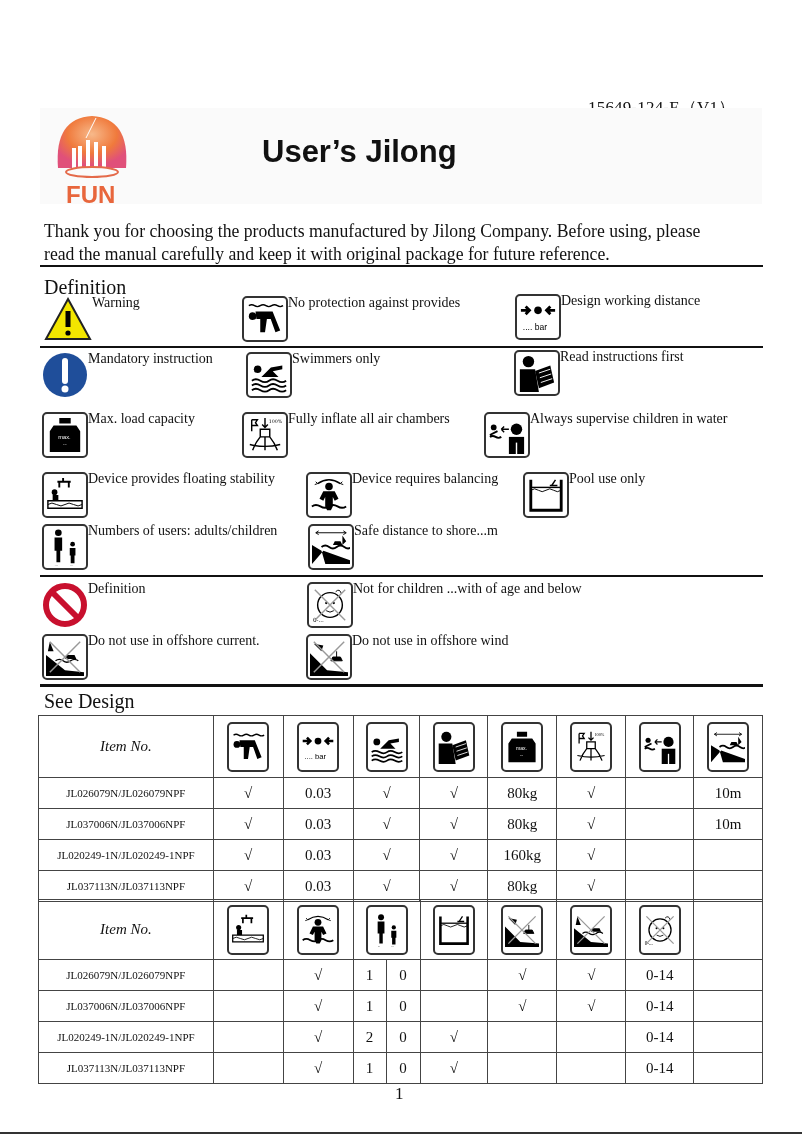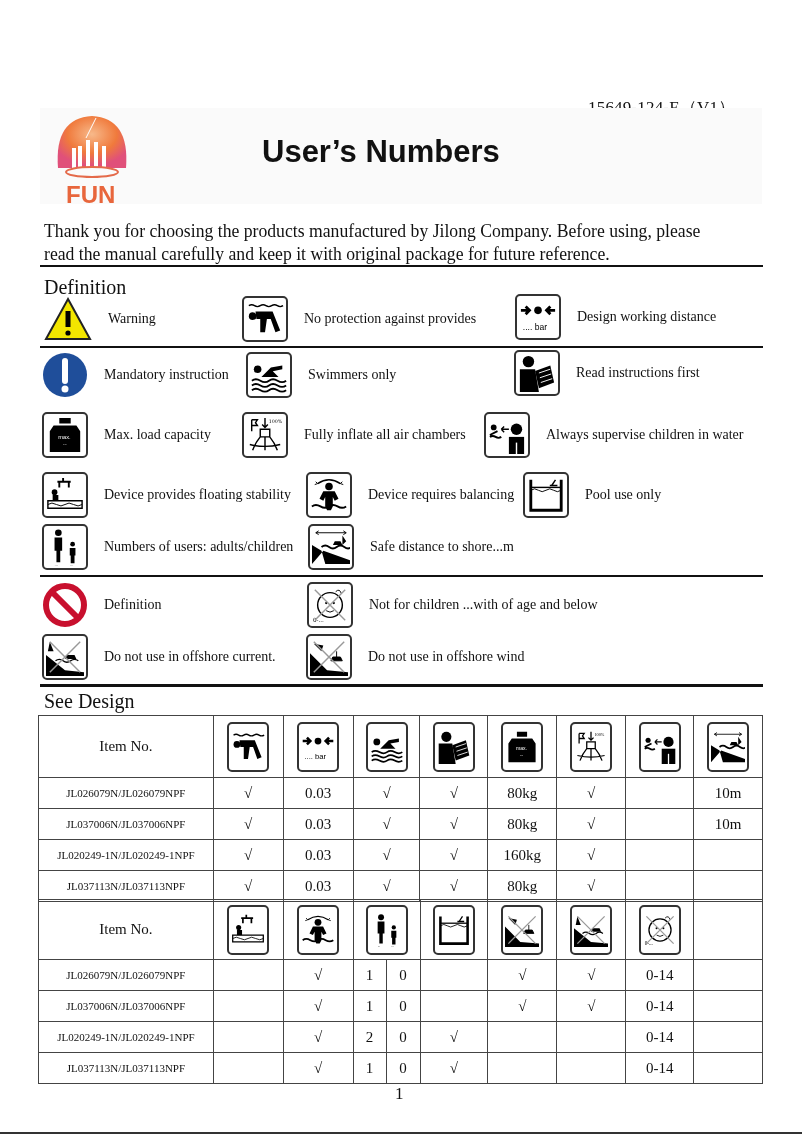--- a/index.html
+++ b/index.html
@@ -5,28 +5,28 @@
   * { box-sizing: border-box; margin: 0; padding: 0; }
   body { width: 802px; height: 1136px; background: #fff; position: relative; overflow: hidden; font-family: "DejaVu Serif", "Liberation Serif", serif; color: #111; }
   .abs { position: absolute; }
   .docid { left: 588px; top: 96px; font-size: 17px; font-family: "Liberation Serif", serif; letter-spacing: 0.2px; }
   .headerband { left: 40px; top: 108px; width: 722px; height: 96px; background: #fafafa; }
   .logo { left: 44px; top: 108px; width: 96px; height: 100px; }
   .title { left: 262px; top: 134px; font-family: "Liberation Sans", sans-serif; font-weight: bold; font-size: 31px; }
   .intro { left: 44px; top: 219px; width: 720px; font-family: "Liberation Serif", serif; font-size: 19px; line-height: 23px; transform: scaleX(0.93); transform-origin: left top; width: 775px; }
   .rule { left: 40px; height: 2px; background: #111; width: 723px; }
   .section { left: 44px; font-family: "Liberation Serif", serif; font-size: 20px; }
-  .def { display: flex; align-items: center; gap: 16px; }
+  .def { display: flex; align-items: flex-start; gap: 0; }
   .def .lbl { font-family: "Liberation Serif", serif; font-size: 14px; line-height: 14px; white-space: nowrap; }
   .icon { width: 46px; height: 46px; border: 2px solid #333; border-radius: 5px; background: #fff; display: flex; align-items: center; justify-content: center; flex: none; }
   .icon svg { width: 38px; height: 38px; }
   table { border-collapse: collapse; position: absolute; left: 38px; font-family: "Liberation Serif", serif; }
   td { border: 1px solid #444; text-align: center; vertical-align: middle; font-size: 15px; }
   td.item { font-size: 11px; width: 175px; }
-  td.hdrtxt { font-size: 15px; }
+  td.hdrtxt { font-size: 15px; font-style: italic; }
   .ticon { width: 42px; height: 50px; border: 2px solid #333; border-radius: 5px; margin: 0 auto; display: flex; align-items: center; justify-content: center; }
   .ticon svg { width: 34px; height: 40px; }
   .pageno { left: 395px; top: 1084px; font-size: 17px; font-family: "Liberation Serif", serif; }
   .bottomrule { left: 0; top: 1132px; width: 802px; height: 2px; background: #333; }
 </style>
 </head>
 <body>
 
 <svg width="0" height="0" style="position:absolute">
   <defs>
@@ -142,21 +142,21 @@
         </radialGradient>
     </defs>
     <path d="M14 60 Q10 10 48 8 Q86 10 82 60 Z" fill="url(#lg)"></path>
     <path d="M30 40 v20 M36 38 v22 M44 32 v28 M52 34 v26 M60 38 v22" stroke="#fff" stroke-width="4"></path>
     <ellipse cx="48" cy="64" rx="26" ry="5" fill="none" stroke="#e46a4a" stroke-width="2"></ellipse>
     <path d="M52 10 L42 30" stroke="#fff" stroke-width="1"></path>
     <text x="22" y="95" font-size="24" font-weight="bold" fill="#e8663c" font-family="Liberation Sans, sans-serif">FUN</text>
   </svg>
 </div>
 
-<div class="abs title">User’s Numbers</div>
+<div class="abs title">User’s Jilong</div>
 
 <div class="abs intro">
   <div>Thank you for choosing the products manufactured by Jilong Company. Before using, please</div>
   <div>read the manual carefully and keep it with original package for future reference.</div>
 </div>
 
 <div class="abs rule" style="top:265px"></div>
 <div class="abs section" style="top:276px">Definition</div>
 
 <div class="abs def" style="left:44px; top:296px">

